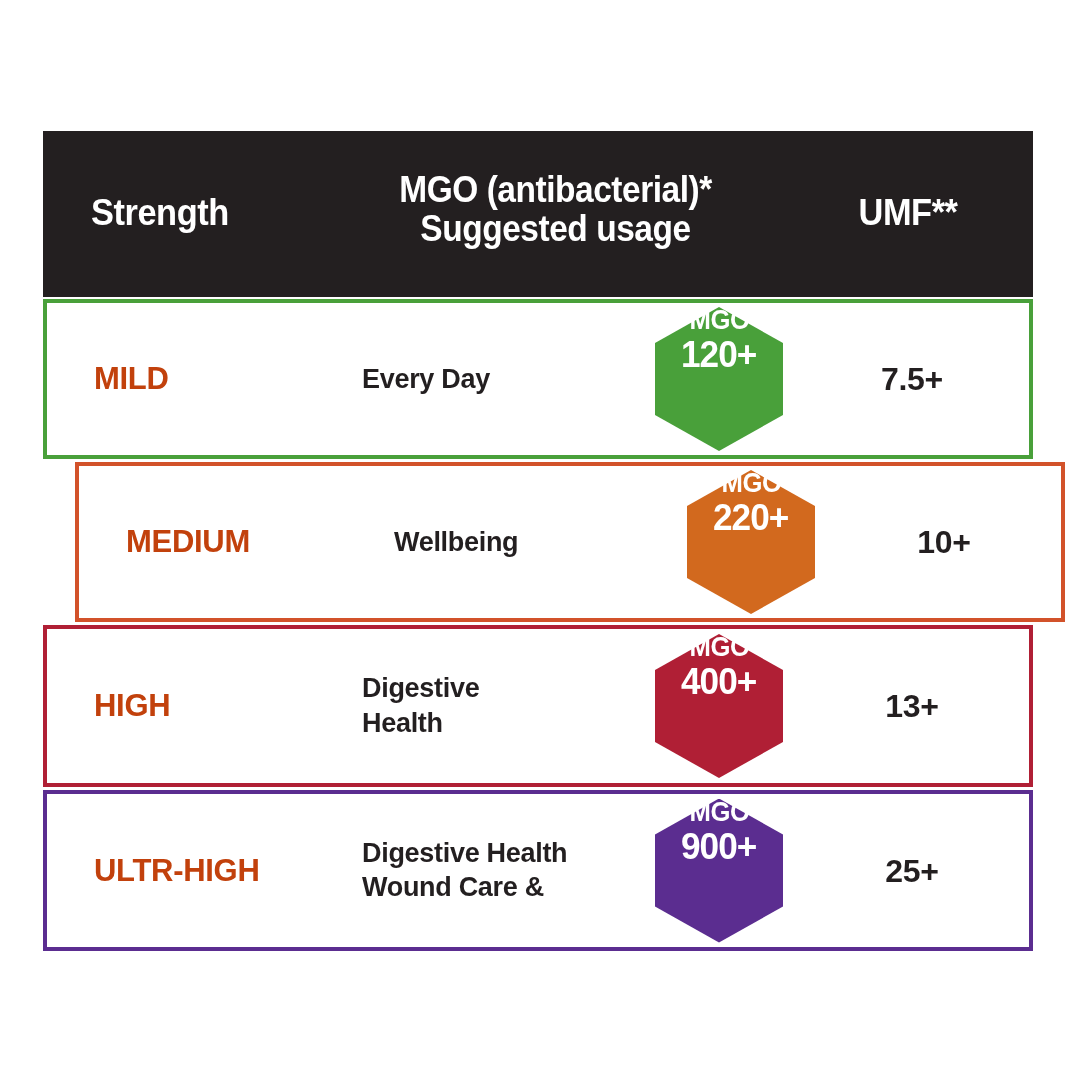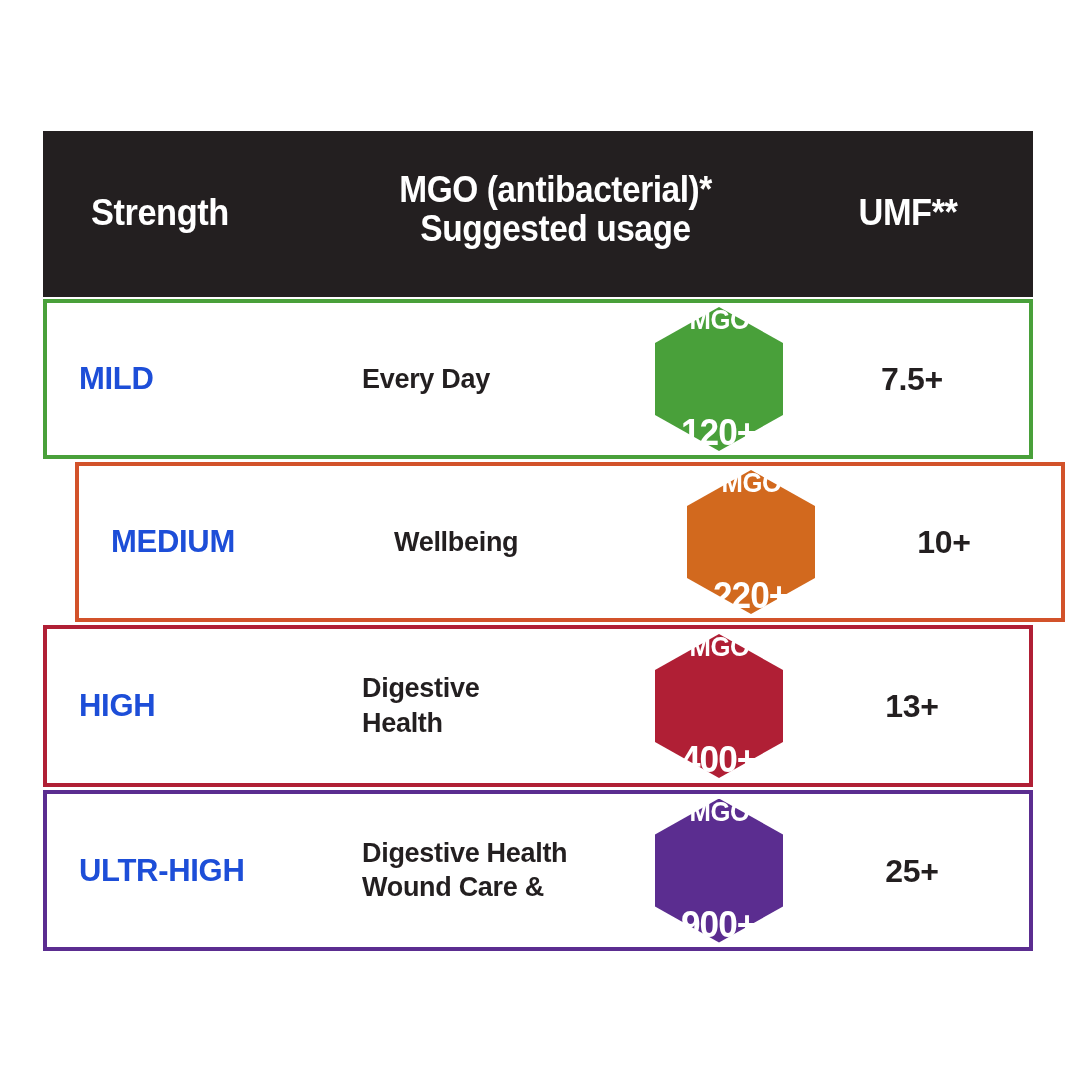--- a/index.html
+++ b/index.html
@@ -66,26 +66,26 @@
     border-style: solid;
     border-width: 4px;
   }
   .row-0 { top: 168px;  height: 160px; }
   .row-1 { top: 331px;  height: 160px; margin-left: 32px; }
   .row-2 { top: 494px;  height: 162px; }
   .row-3 { top: 659px;  height: 161px; padding-left: 8px; }
 
   .cell-strength {
     position: absolute;
-    left: 32px;
+    left: 47px;
     top: 50%;
     transform: translateY(-50%);
     font-size: 31px;
     font-weight: bold;
-    color: #1d4ed8;
+    color: #c2410c;
     letter-spacing: -0.3px;
     white-space: nowrap;
   }
   .cell-usage {
     position: absolute;
     left: 315px;
     top: 50%;
     transform: translateY(-50%);
     width: 300px;
     font-size: 27px;
@@ -120,21 +120,21 @@
     position: absolute;
     inset: 0;
     clip-path: polygon(50% 0%, 100% 25%, 100% 75%, 50% 100%, 0% 75%, 0% 25%);
   }
   .hex-text {
     position: absolute;
     inset: 0;
     display: flex;
     flex-direction: column;
     align-items: center;
-    justify-content: space-between;
+    justify-content: flex-start;
     color: #ffffff;
     font-weight: bold;
     line-height: 1;
     text-align: center;
   }
   .hex-mgo {
     font-size: 27px;
     letter-spacing: -0.5px;
     transform: scaleX(0.95);
     margin-bottom: 2px;

